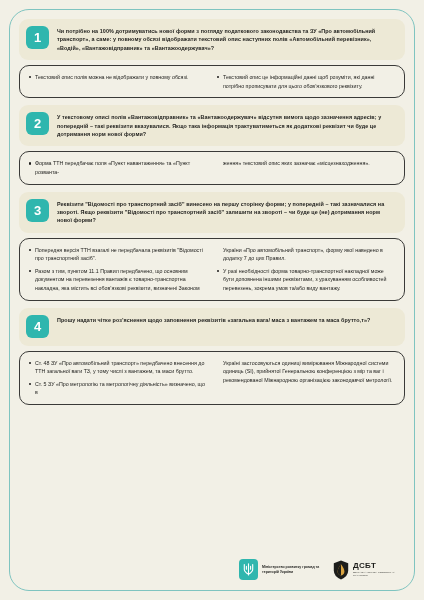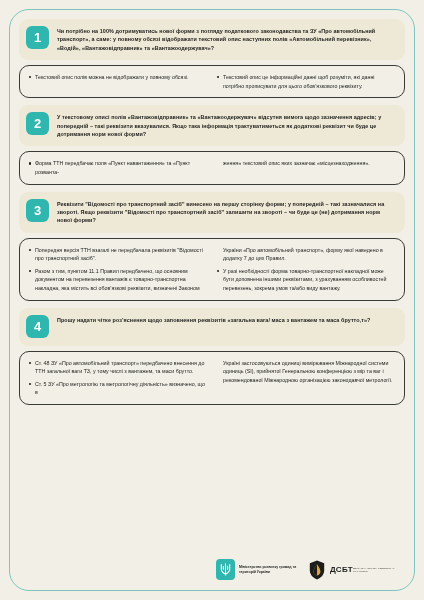--- a/index.html
+++ b/index.html
@@ -149,21 +149,21 @@
   }
 
   .dsbt-shield {
     width: 17px;
     height: 21px;
     display: flex;
     align-items: center;
     justify-content: center;
   }
 
-  .dsbt-text-wrap { display: flex; flex-direction: row; justify-content: space-between; }
+  .dsbt-text-wrap { display: flex; flex-direction: column; justify-content: space-between; }
 
   .dsbt-title {
     font-size: 8px;
     font-weight: bold;
     color: #1d1d1b;
     letter-spacing: 0.3px;
     line-height: 1;
   }
 
   .dsbt-sub {

